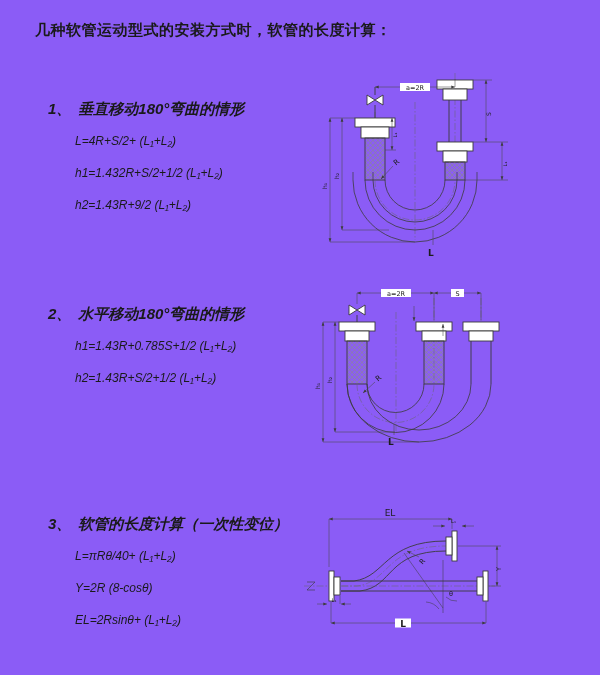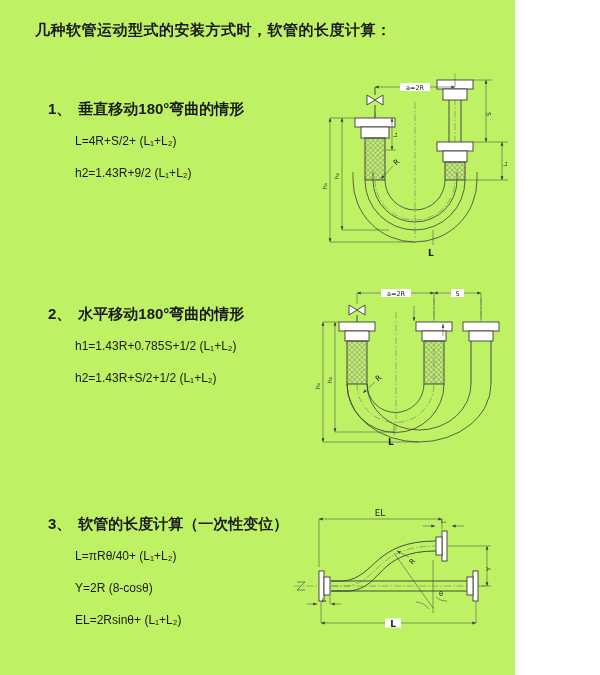--- a/index.html
+++ b/index.html
@@ -1,42 +1,43 @@
 <!DOCTYPE html>
 <html><head>
 <meta charset="utf-8">
 <style>
   html,body{margin:0;padding:0;background:#fff;}
   .page{
-    position:relative;width:515px;height:675px;background:#bef264;overflow:hidden;
+    position:relative;width:600px;height:675px;background:#8b5cf6;overflow:hidden;
     font-family:"Liberation Sans","DejaVu Sans",sans-serif;color:#1a1a1a;
   }
   .page-title{
     position:absolute;left:35px;top:21px;font-size:15px;font-weight:700;letter-spacing:.5px;
   }
-  .sec{position:absolute;left:48px;width:260px;}
+  .sec{position:absolute;left:48px;width:260px;font-style:italic;}
   .sec-head{font-size:15px;font-weight:700;white-space:nowrap;}
   .sec-head .num{margin-right:7px;}
   .fml{font-size:12px;margin-left:27px;margin-top:12px;line-height:20px;white-space:nowrap;}
   .diagram{position:absolute;}
   svg{display:block;}
   svg text{font-family:"DejaVu Sans",sans-serif;}
 </style>
 </head>
 <body>
 
 <div class="page">
 
   <div class="page-title">几种软管运动型式的安装方式时，软管的长度计算：</div>
 
   <section class="sec" style="top:100px">
     <div class="sec-head">
       <span class="num">1、</span><span>垂直移动180°弯曲的情形</span>
     </div>
     <div class="fml">L=4R+S/2+ (L₁+L₂)</div>
+    <div class="fml">h1=1.432R+S/2+1/2 (L₁+L₂)</div>
     <div class="fml">h2=1.43R+9/2 (L₁+L₂)</div>
   </section>
 
   <section class="sec" style="top:305px">
     <div class="sec-head">
       <span class="num">2、</span><span>水平移动180°弯曲的情形</span>
     </div>
     <div class="fml">h1=1.43R+0.785S+1/2 (L₁+L₂)</div>
     <div class="fml">h2=1.43R+S/2+1/2 (L₁+L₂)</div>
   </section>
@@ -211,21 +212,21 @@
         <rect x="141" y="9" width="13" height="8" fill="#fff"></rect>
         <text x="147.5" y="15.5" font-size="6.5" text-anchor="middle">S</text>
         <text x="10" y="106" font-size="6" text-anchor="middle" transform="rotate(-90 10 106)">h₁</text>
         <text x="22" y="100" font-size="6" text-anchor="middle" transform="rotate(-90 22 100)">h₂</text>
         <text x="70" y="100" font-size="7.5" text-anchor="middle" transform="rotate(-40 70 100)">R</text>
         <text x="78" y="165" font-size="9" font-weight="bold">L</text>
       </g>
     </svg>
   </div>
 
-  <div class="diagram" style="left:288px;top:503px">
+  <div class="diagram" style="left:298px;top:503px">
     <svg width="302" height="147" viewBox="0 0 302 147">
       <defs>
         <marker id="ar3" viewBox="0 0 10 10" refX="9" refY="5" markerWidth="7.5" markerHeight="7.5" orient="auto-start-reverse">
           <path d="M0,1.6 L9,5 L0,8.4 Z" fill="#3b3b3b"></path>
         </marker>
       </defs>
 
       <g stroke="#666" stroke-width="0.5" fill="none" stroke-dasharray="7 2 1.5 2">
         <line x1="6" y1="83" x2="197" y2="83"></line>
         <path d="M43,83 L59,83 C92,79 87,43 148,43"></path>

